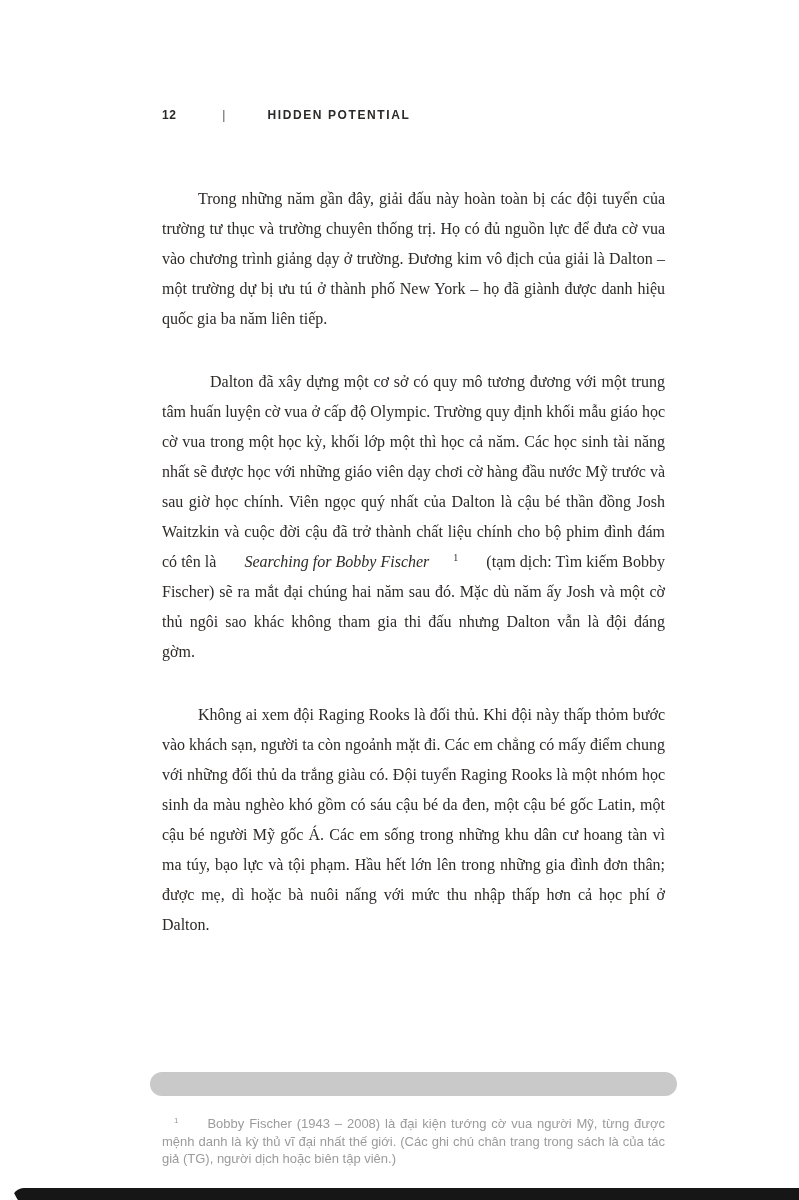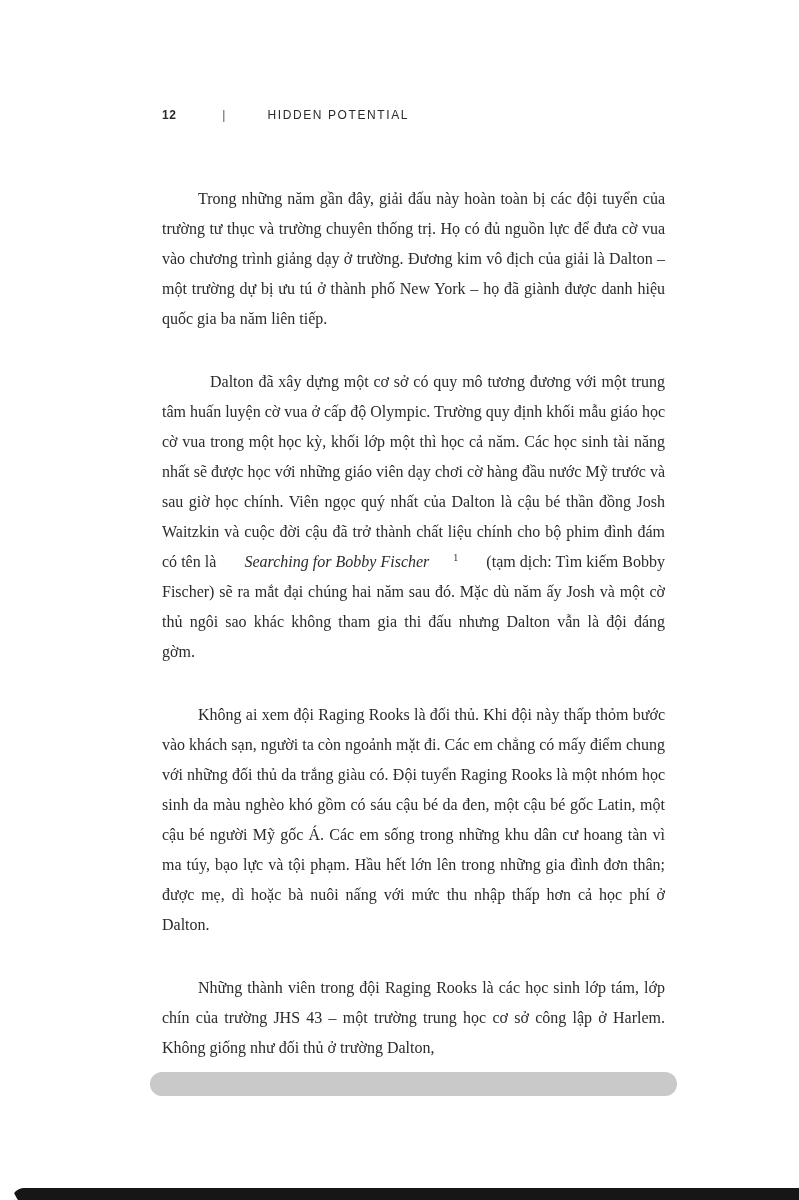--- a/index.html
+++ b/index.html
@@ -29,21 +29,21 @@
   .page-num {
     font-weight: 700;
     letter-spacing: 0.5px;
   }
   .header-sep {
     margin: 0 18px 0 22px;
     color: #555;
     font-weight: 400;
   }
   .book-title {
-    font-weight: 400;
+    font-weight: 700;
     letter-spacing: 1.6px;
   }
   .body-text {
     position: absolute;
     top: 148px;
     left: 126px;
     width: 551px;
     font-size: 16px;
     line-height: 30px;
     color: #2d2a28;
@@ -96,22 +96,22 @@
   <header class="page-header">
     <span class="page-num">12</span>
     <span class="header-sep">|</span>
     <span class="book-title">HIDDEN POTENTIAL</span>
   </header>
 
   <main class="body-text">
     <p>Trong những năm gần đây, giải đấu này hoàn toàn bị các đội tuyển của trường tư thục và trường chuyên thống trị. Họ có đủ nguồn lực để đưa cờ vua vào chương trình giảng dạy ở trường. Đương kim vô địch của giải là Dalton – một trường dự bị ưu tú ở thành phố New York – họ đã giành được danh hiệu quốc gia ba năm liên tiếp.</p>
     <p><span>Dalton đã xây dựng một cơ sở có quy mô tương đương với một trung tâm huấn luyện cờ vua ở cấp độ Olympic. Trường quy định khối mẫu giáo học cờ vua trong một học kỳ, khối lớp một thì học cả năm. Các học sinh tài năng nhất sẽ được học với những giáo viên dạy chơi cờ hàng đầu nước Mỹ trước và sau giờ học chính. Viên ngọc quý nhất của Dalton là cậu bé thần đồng Josh Waitzkin và cuộc đời cậu đã trở thành chất liệu chính cho bộ phim đình đám có tên là </span><i>Searching for Bobby Fischer</i><sup>1</sup><span> (tạm dịch: Tìm kiếm Bobby Fischer) sẽ ra mắt đại chúng hai năm sau đó. Mặc dù năm ấy Josh và một cờ thủ ngôi sao khác không tham gia thi đấu nhưng Dalton vẫn là đội đáng gờm.</span></p>
     <p>Không ai xem đội Raging Rooks là đối thủ. Khi đội này thấp thỏm bước vào khách sạn, người ta còn ngoảnh mặt đi. Các em chẳng có mấy điểm chung với những đối thủ da trắng giàu có. Đội tuyển Raging Rooks là một nhóm học sinh da màu nghèo khó gồm có sáu cậu bé da đen, một cậu bé gốc Latin, một cậu bé người Mỹ gốc Á. Các em sống trong những khu dân cư hoang tàn vì ma túy, bạo lực và tội phạm. Hầu hết lớn lên trong những gia đình đơn thân; được mẹ, dì hoặc bà nuôi nấng với mức thu nhập thấp hơn cả học phí ở Dalton.</p>
-    <p>Những thành viên trong đội Raging Rooks là các học sinh lớp tám, lớp chín của trường JHS 43 – một trường trung học cơ sở công lập ở Harlem. Không giống như đối thủ ở trường Dalton,</p>
   </main>
 
   <footer class="footnote-area">
     <div class="footnote-rule"></div>
+    <p class="footnote"><sup>1</sup><span> Bobby Fischer (1943 – 2008) là đại kiện tướng cờ vua người Mỹ, từng được mệnh danh là kỳ thủ vĩ đại nhất thế giới. (Các ghi chú chân trang trong sách là của tác giả (TG), người dịch hoặc biên tập viên.)</span></p>
   </footer>
 
   <div class="scan-edge"></div>
 
 </div>
 
 </body></html>

